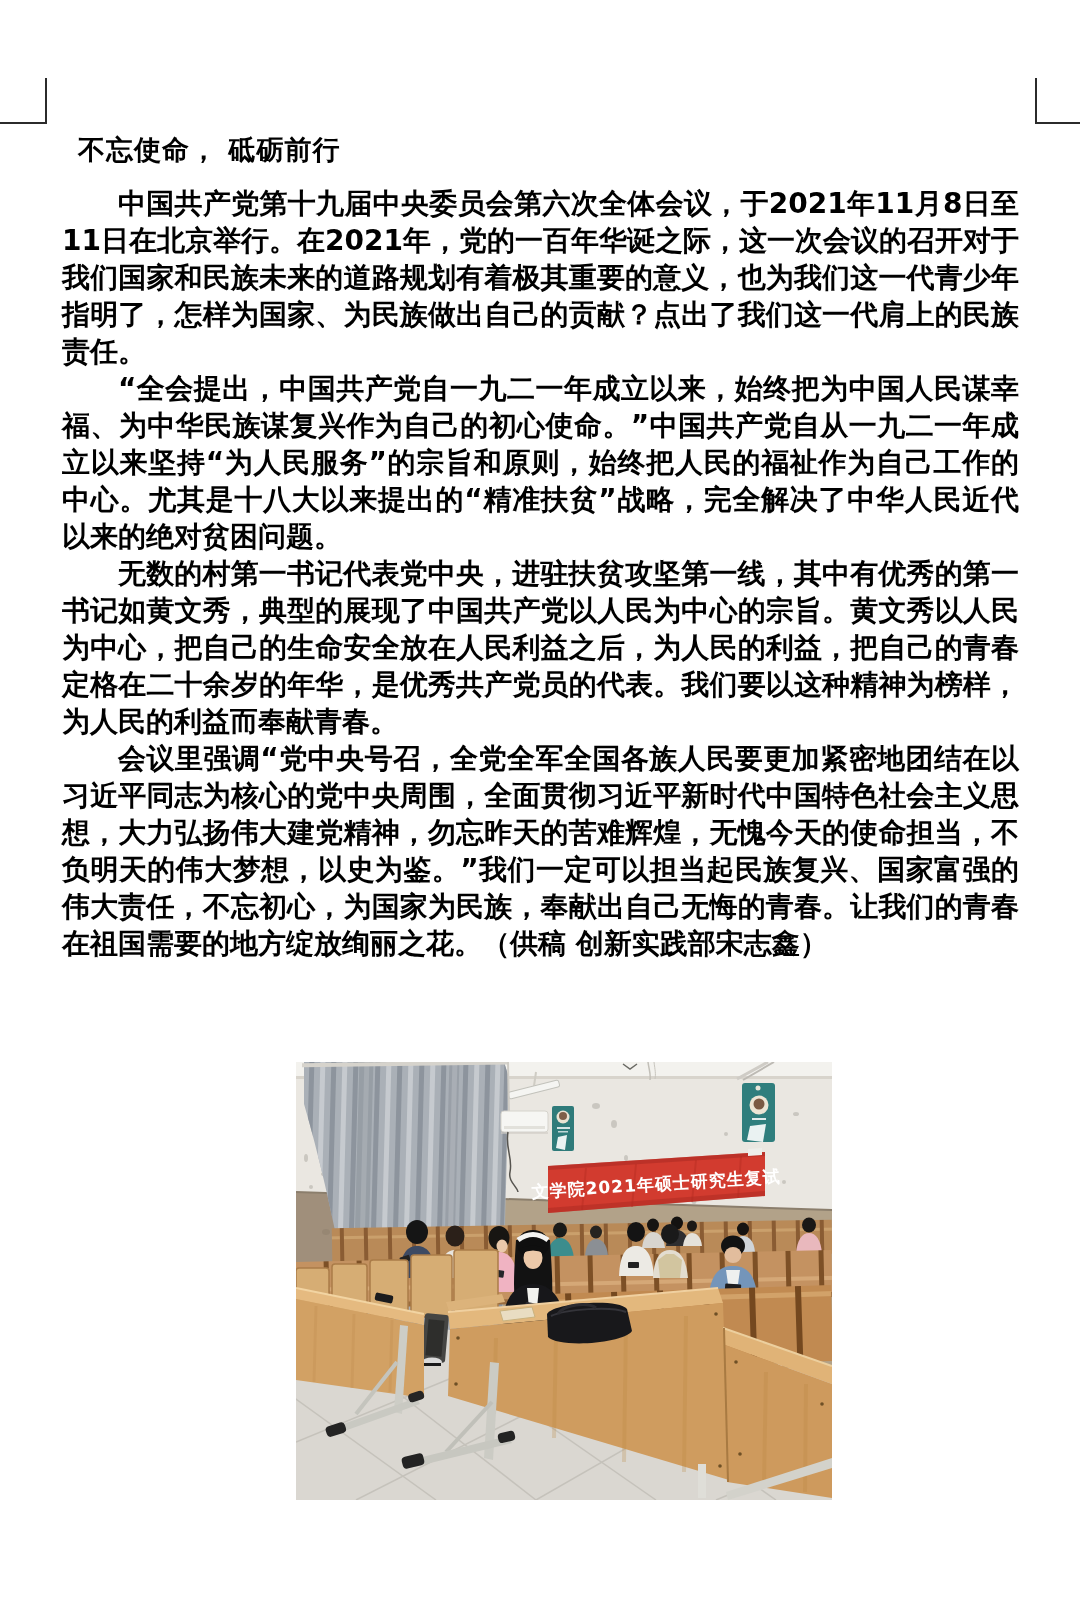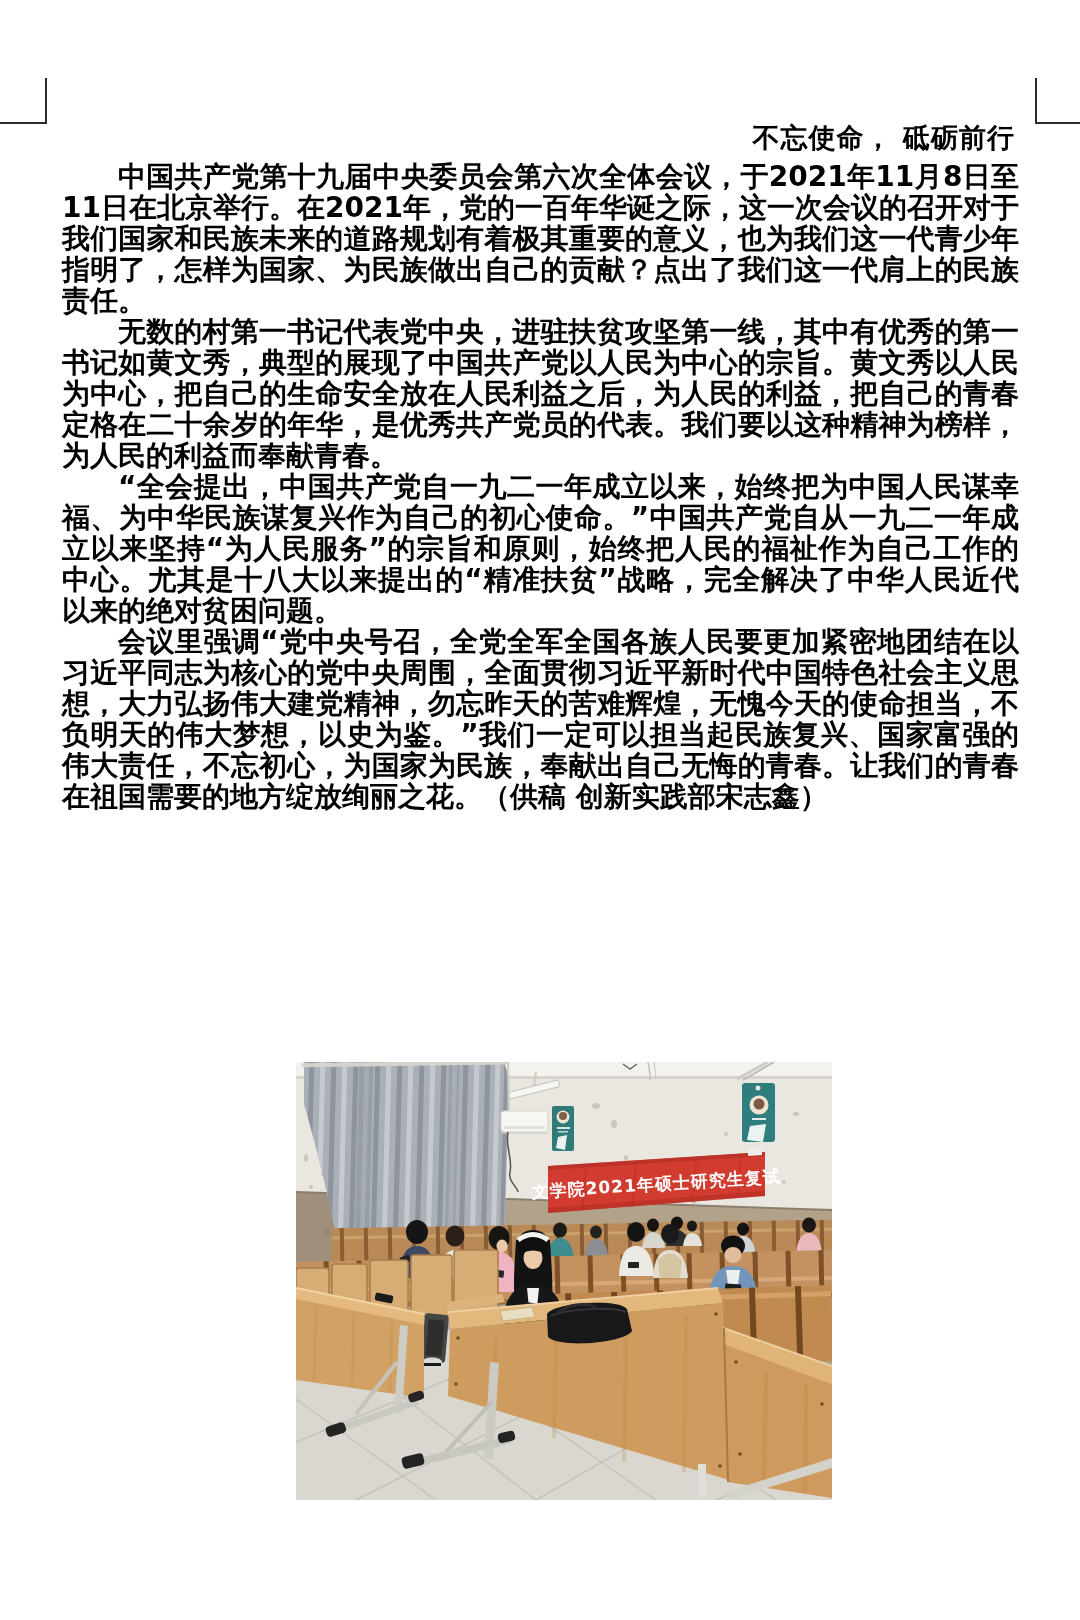--- a/index.html
+++ b/index.html
@@ -4,40 +4,40 @@
 <style>
   html,body{margin:0;padding:0;}
   body{width:1080px;height:1620px;background:#ffffff;font-family:"DejaVu Sans",sans-serif;}
   .page{position:relative;width:1080px;height:1620px;background:#fff;overflow:hidden;}
 
   .crop-mark{position:absolute;width:45px;height:44px;top:78px;}
   .crop-mark.tl{left:0;border-right:2px solid #2b2b2b;border-bottom:2px solid #2b2b2b;}
   .crop-mark.tr{left:1035px;border-left:2px solid #2b2b2b;border-bottom:2px solid #2b2b2b;}
 
   .doc{position:absolute;left:62px;top:114px;width:957px;color:#000;}
-  .title,.subtitle{font-size:27px;font-weight:700;text-align:right;line-height:39px;margin:4px;letter-spacing:1px;}
-  .doc p.body-par{font-size:28px;font-weight:600;line-height:31px;text-align:justify;text-justify:inter-ideograph;text-indent:2em;margin:0;}
+  .title,.subtitle{font-size:27px;font-weight:700;text-align:left;line-height:39px;margin:16px;letter-spacing:1px;}
+  .doc p.body-par{font-size:28px;font-weight:600;line-height:37px;text-align:justify;text-justify:inter-ideograph;text-indent:2em;margin:0;}
 
   .photo-wrap{position:absolute;left:296px;top:1062px;width:536px;height:438px;}
   .photo-wrap svg{display:block;width:536px;height:438px;}
   .banner-label{font-family:"DejaVu Sans",sans-serif;font-weight:bold;}
 </style>
 </head>
 <body>
 
 <div class="page">
 
   <div class="crop-mark tl"></div>
   <div class="crop-mark tr"></div>
 
   <div class="doc">
     <h1 class="title">不忘使命， 砥砺前行</h1>
     <p class="body-par">中国共产党第十九届中央委员会第六次全体会议，于2021年11月8日至11日在北京举行。在2021年，党的一百年华诞之际，这一次会议的召开对于我们国家和民族未来的道路规划有着极其重要的意义，也为我们这一代青少年指明了，怎样为国家、为民族做出自己的贡献？点出了我们这一代肩上的民族责任。</p>
+    <p class="body-par">“全会提出，中国共产党自一九二一年成立以来，始终把为中国人民谋幸福、为中华民族谋复兴作为自己的初心使命。”中国共产党自从一九二一年成立以来坚持“为人民服务”的宗旨和原则，始终把人民的福祉作为自己工作的中心。尤其是十八大以来提出的“精准扶贫”战略，完全解决了中华人民近代以来的绝对贫困问题。</p>
     <p class="body-par">无数的村第一书记代表党中央，进驻扶贫攻坚第一线，其中有优秀的第一书记如黄文秀，典型的展现了中国共产党以人民为中心的宗旨。黄文秀以人民为中心，把自己的生命安全放在人民利益之后，为人民的利益，把自己的青春定格在二十余岁的年华，是优秀共产党员的代表。我们要以这种精神为榜样，为人民的利益而奉献青春。</p>
-    <p class="body-par">“全会提出，中国共产党自一九二一年成立以来，始终把为中国人民谋幸福、为中华民族谋复兴作为自己的初心使命。”中国共产党自从一九二一年成立以来坚持“为人民服务”的宗旨和原则，始终把人民的福祉作为自己工作的中心。尤其是十八大以来提出的“精准扶贫”战略，完全解决了中华人民近代以来的绝对贫困问题。</p>
     <p class="body-par">会议里强调“党中央号召，全党全军全国各族人民要更加紧密地团结在以习近平同志为核心的党中央周围，全面贯彻习近平新时代中国特色社会主义思想，大力弘扬伟大建党精神，勿忘昨天的苦难辉煌，无愧今天的使命担当，不负明天的伟大梦想，以史为鉴。”我们一定可以担当起民族复兴、国家富强的伟大责任，不忘初心，为国家为民族，奉献出自己无悔的青春。让我们的青春在祖国需要的地方绽放绚丽之花。（供稿 创新实践部宋志鑫）</p>
   </div>
 
   <div class="photo-wrap">
     <svg viewBox="0 0 536 438" xmlns="http://www.w3.org/2000/svg">
       <defs>
         <clipPath id="curtainClip">
           <path d="M8,0 L208,0 L213,16 L206,270 L58,268 C46,198 28,110 8,42 Z"></path>
         </clipPath>
         <pattern id="rowA" width="24" height="34" patternUnits="userSpaceOnUse">

